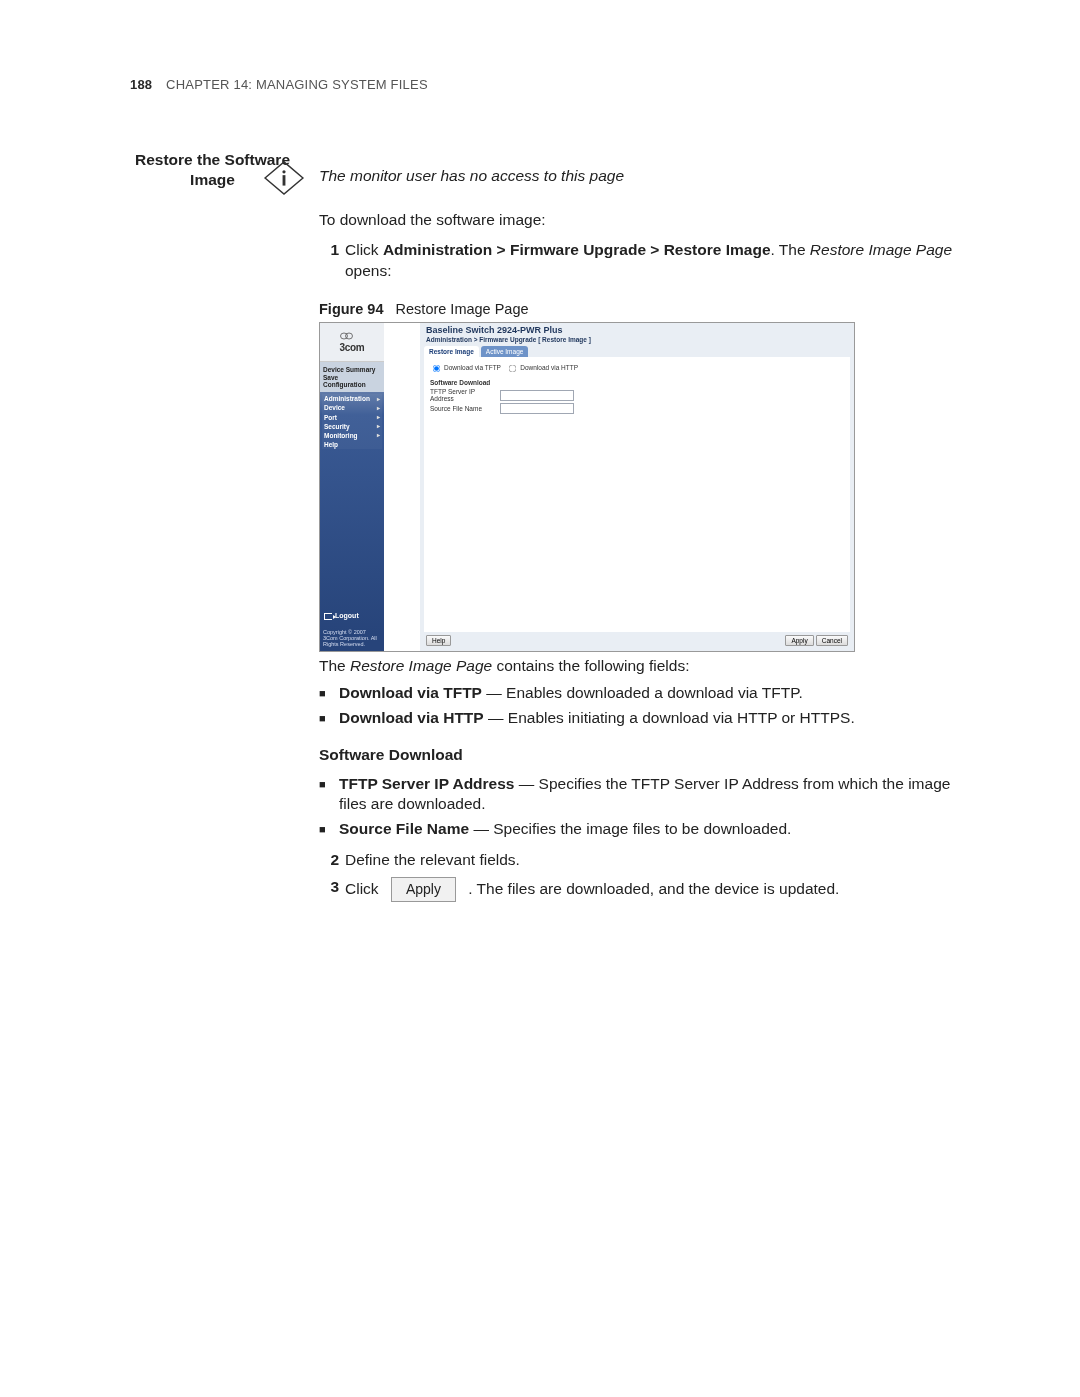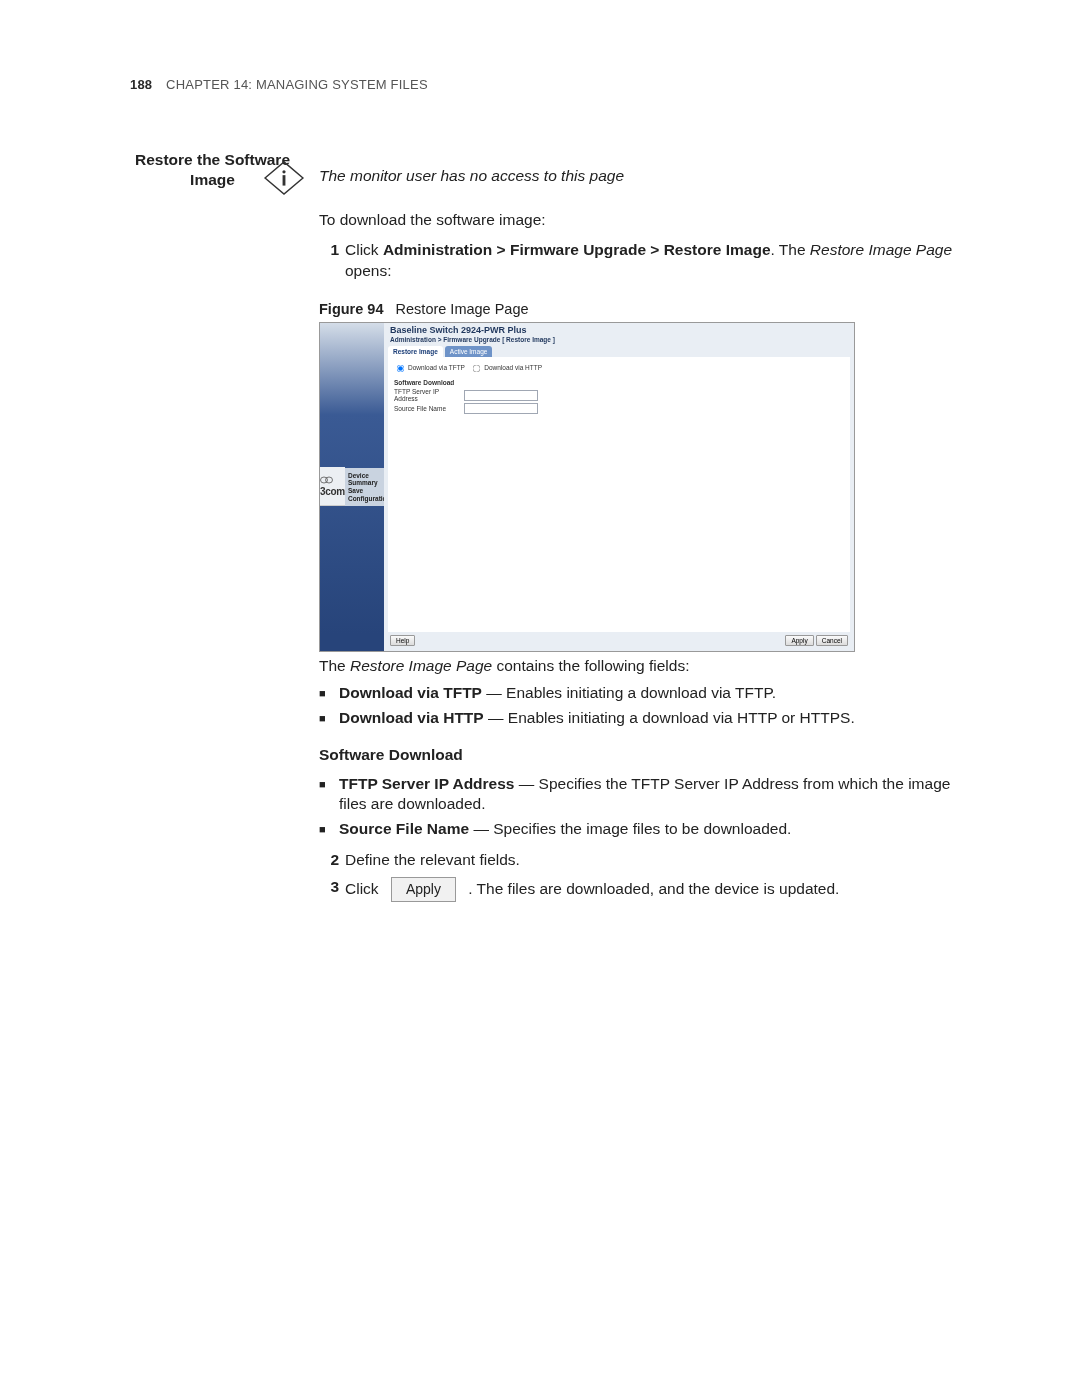--- a/index.html
+++ b/index.html
@@ -111,23 +111,22 @@
     font-size: 7.5px;
     line-height: 1.1;
     color: #333;
   }
   .fb-sidebar {
     width: 64px;
     flex: 0 0 64px;
     background: linear-gradient(to bottom, #d4dde8 0%, #3a5a94 28%, #27447a 95%);
     color: #fff;
     display: flex;
-    flex-direction: row;
+    flex-direction: column;
     position: relative;
-    align-items: center;
   }
   .fb-logo-wrap {
     background: #eceff3;
     color: #333;
     height: 38px;
     border-bottom: 1px solid #ccc;
     display: flex;
     align-items: center;
     justify-content: center;
     font-weight: 700;
@@ -186,20 +185,21 @@
     color: #d5ddf0;
     padding: 3px 3px 4px 3px;
     line-height: 1.1;
   }
   .fb-main {
     flex: 1;
     display: flex;
     flex-direction: column;
     background: #e9eef4;
     position: relative;
+    margin-left: 36px;
   }
   .fb-title {
     font-weight: 700;
     font-size: 9px;
     padding: 3px 6px 0 6px;
     color: #1f365c;
   }
   .fb-breadcrumb {
     font-size: 6.5px;
     font-weight: 700;
@@ -438,21 +438,21 @@
         </div>
       </div>
 
       <div class="after-figure">
         <p class="body-para">
           <span>The </span><em>Restore Image Page</em><span> contains the following fields:</span>
         </p>
         <ul class="bullet-list">
           <li>
               <span class="blt">■</span>
-              <span><strong>Download via TFTP</strong><span> — Enables initiating a download via TFTP.</span></span>
+              <span><strong>Download via TFTP</strong><span> — Enables downloaded a download via TFTP.</span></span>
             </li>
           <li>
               <span class="blt">■</span>
               <span><strong>Download via HTTP</strong><span> — Enables initiating a download via HTTP or HTTPS.</span></span>
             </li>
         </ul>
 
         <div class="sub-head">Software Download</div>
 
         <ul class="bullet-list">

